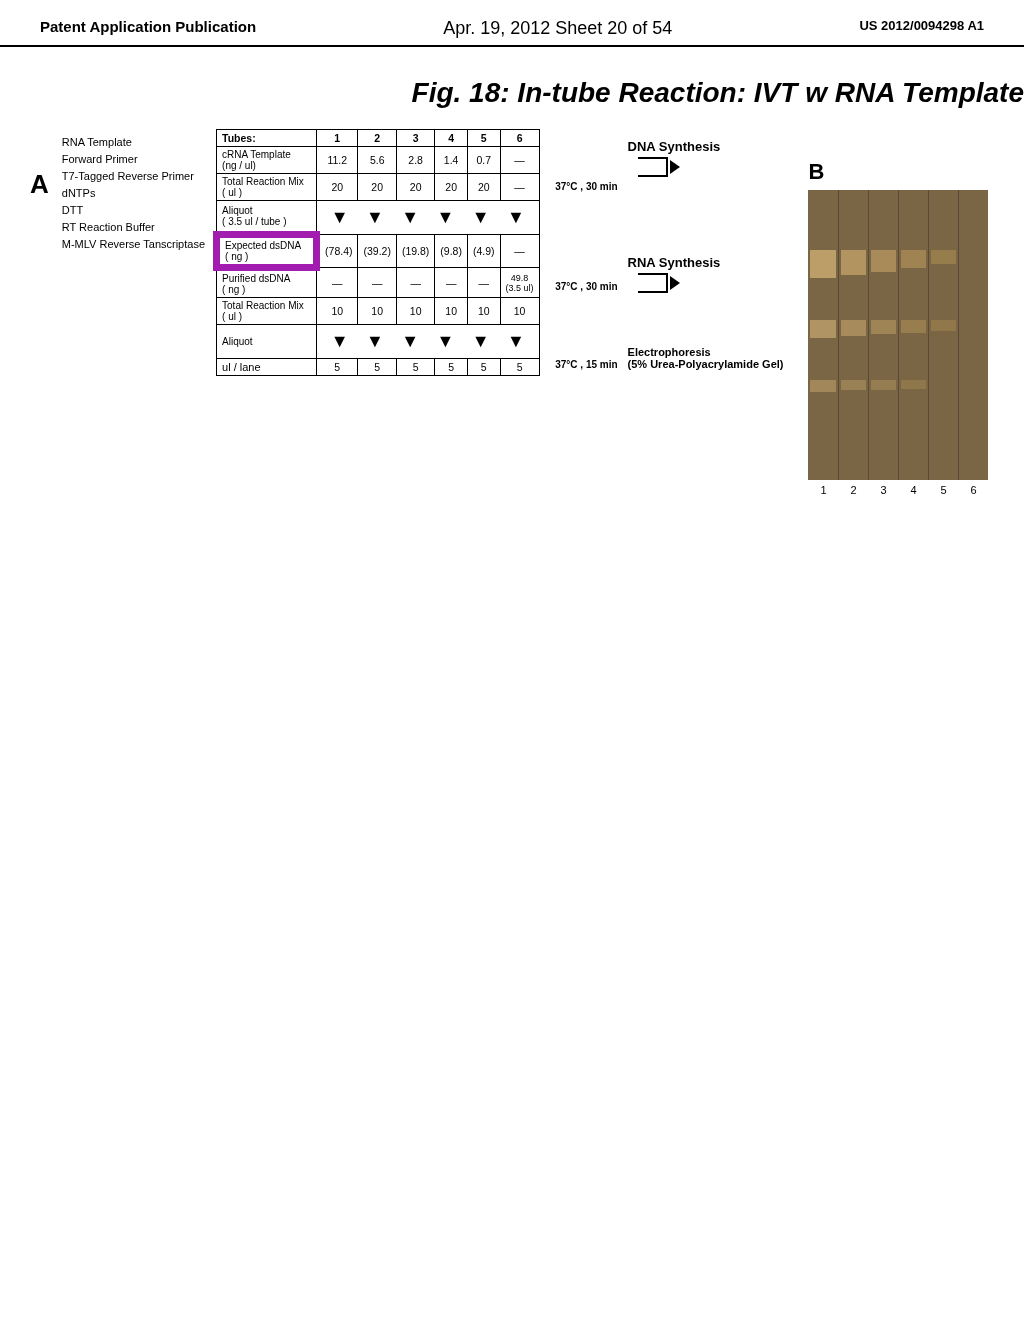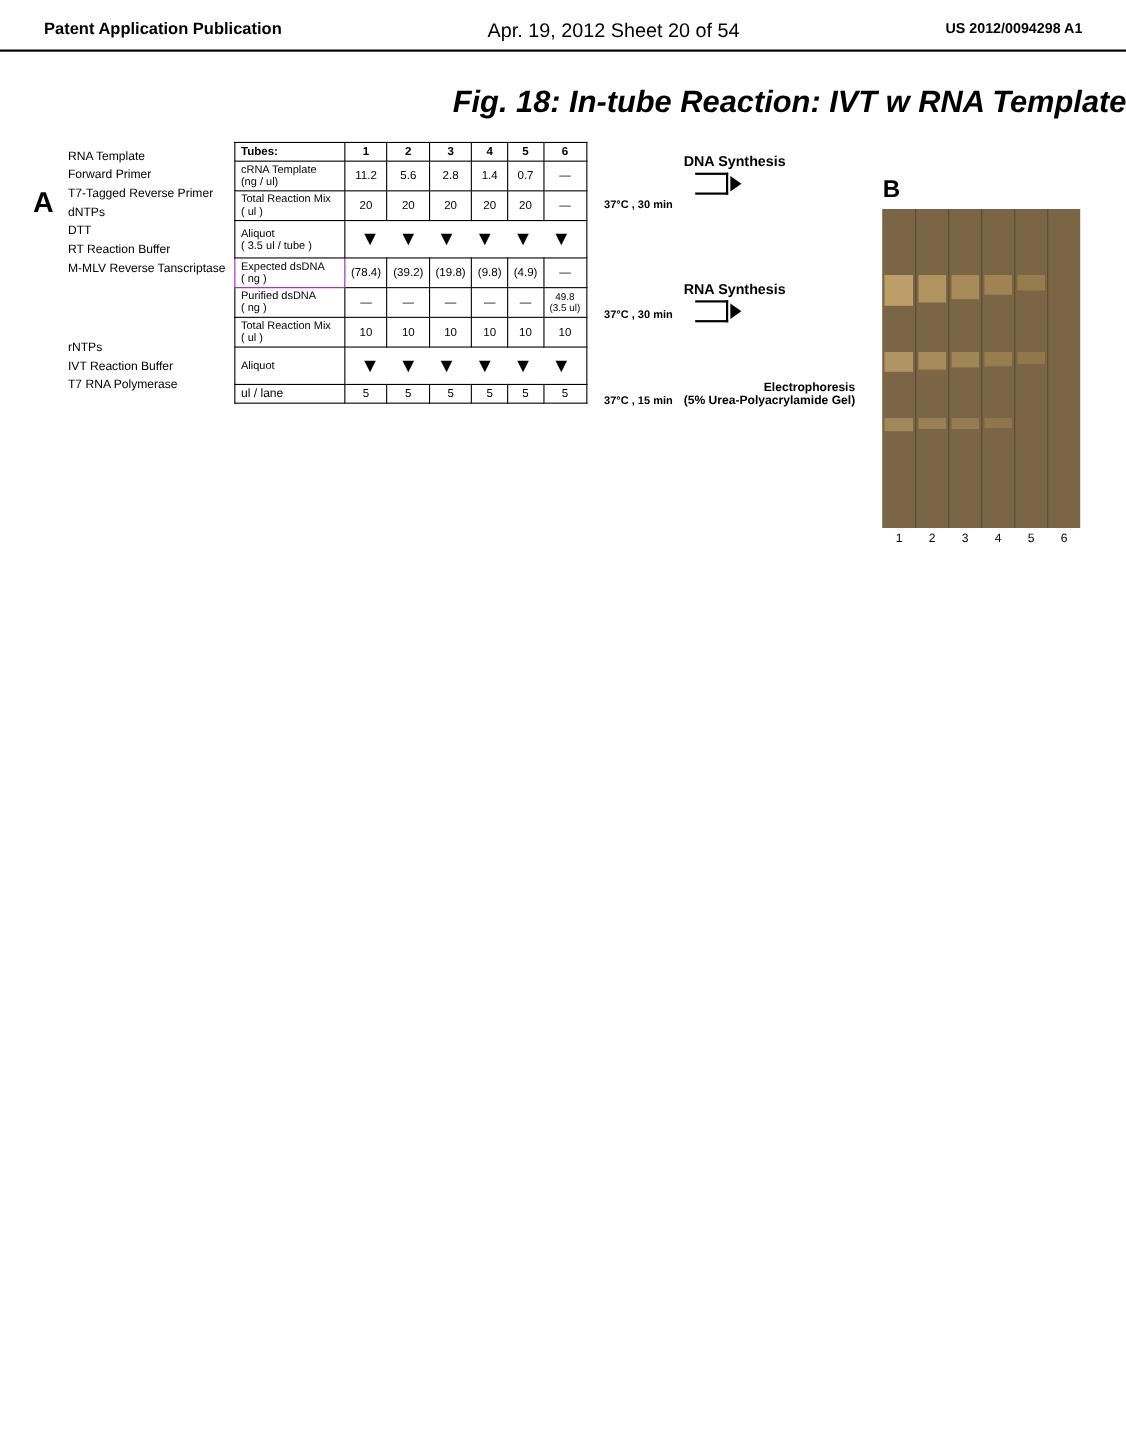--- a/index.html
+++ b/index.html
@@ -77,25 +77,20 @@
       <div style="font-size:26px; font-weight:bold; margin-top:40px; margin-right:5px;">A</div>
 
       <div style="display:flex; flex-direction:column; font-size:11px; line-height:1.55; margin-top:5px; min-width:125px; color:#000;">
         <span>RNA Template</span>
         <span>Forward Primer</span>
         <span>T7-Tagged Reverse Primer</span>
         <span>dNTPs</span>
         <span>DTT</span>
         <span>RT Reaction Buffer</span>
         <span>M-MLV Reverse Tanscriptase</span>
-        <div style="margin-top:55px; font-size:11px;">
-          <div>rNTPs</div>
-          <div>IVT Reaction Buffer</div>
-          <div>T7 RNA Polymerase</div>
-        </div>
       </div>
 
       <div style="display:flex; flex-direction:column; position:relative;">
         <table class="data-table" style="font-size:10.5px;">
           <thead>
             <tr>
               <th class="label-col" style="text-align:left; font-weight:bold; border:1px solid #000; padding:2px 5px;">Tubes:</th>
               <th style="border:1px solid #000; padding:2px 5px;">1</th>
               <th style="border:1px solid #000; padding:2px 5px;">2</th>
               <th style="border:1px solid #000; padding:2px 5px;">3</th>
@@ -131,21 +126,21 @@
                   <div style="font-size:18px; color:#000;">▼</div>
                   <div style="font-size:18px; color:#000;">▼</div>
                   <div style="font-size:18px; color:#000;">▼</div>
                   <div style="font-size:18px; color:#000;">▼</div>
                   <div style="font-size:18px; color:#000;">▼</div>
                   <div style="font-size:18px; color:#000;">▼</div>
                 </div>
               </td>
             </tr>
             <tr>
-              <td class="label-col" style="border:1px solid #a21caf; padding:2px 5px; font-size:10px;margin-left:33px;">Expected dsDNA<br>( ng )</td>
+              <td class="label-col" style="border:7px solid #a21caf; padding:2px 5px; font-size:10px;margin-left:33px;">Expected dsDNA<br>( ng )</td>
               <td style="border:1px solid #000; padding:2px 5px;">(78.4)</td>
               <td style="border:1px solid #000; padding:2px 5px;">(39.2)</td>
               <td style="border:1px solid #000; padding:2px 5px;">(19.8)</td>
               <td style="border:1px solid #000; padding:2px 5px;">(9.8)</td>
               <td style="border:1px solid #000; padding:2px 5px;">(4.9)</td>
               <td style="border:1px solid #000; padding:2px 5px;">—</td>
             </tr>
             <tr>
               <td class="label-col" style="border:1px solid #000; padding:2px 5px; font-size:10px;">Purified dsDNA<br>( ng )</td>
               <td style="border:1px solid #000; padding:2px 5px;">—</td>
@@ -208,21 +203,21 @@
         <div style="margin-top:75px;">
           <div style="font-size:13px; font-weight:bold; color:#000;">RNA Synthesis</div>
 
           <div style="display:flex; align-items:center; margin:3px 0 3px 10px;">
             <div style="width:30px; height:20px; border-right:2px solid #000; border-top:2px solid #000; border-bottom:2px solid #000;"></div>
             <div style="width:0; height:0; border-top:7px solid transparent; border-bottom:7px solid transparent; border-left:10px solid #000; margin-left:2px;"></div>
           </div>
         </div>
 
         <div style="margin-top:50px;">
-          <div style="font-size:11px; font-weight:bold; color:#000; text-align:right;">
+          <div style="font-size:11px; font-weight:bold; color:#000; text-align:left;">
             <span style="white-space:pre-line; display:inline-block;">Electrophoresis
 (5% Urea-Polyacrylamide Gel)</span>
           </div>
         </div>
       </div>
     </div>
   </div>
 
   <div style="display:flex; flex-direction:column; margin-top:30px; margin-left:10px;">
     <div style="font-size:22px; font-weight:bold; margin-bottom:5px;">B</div>

